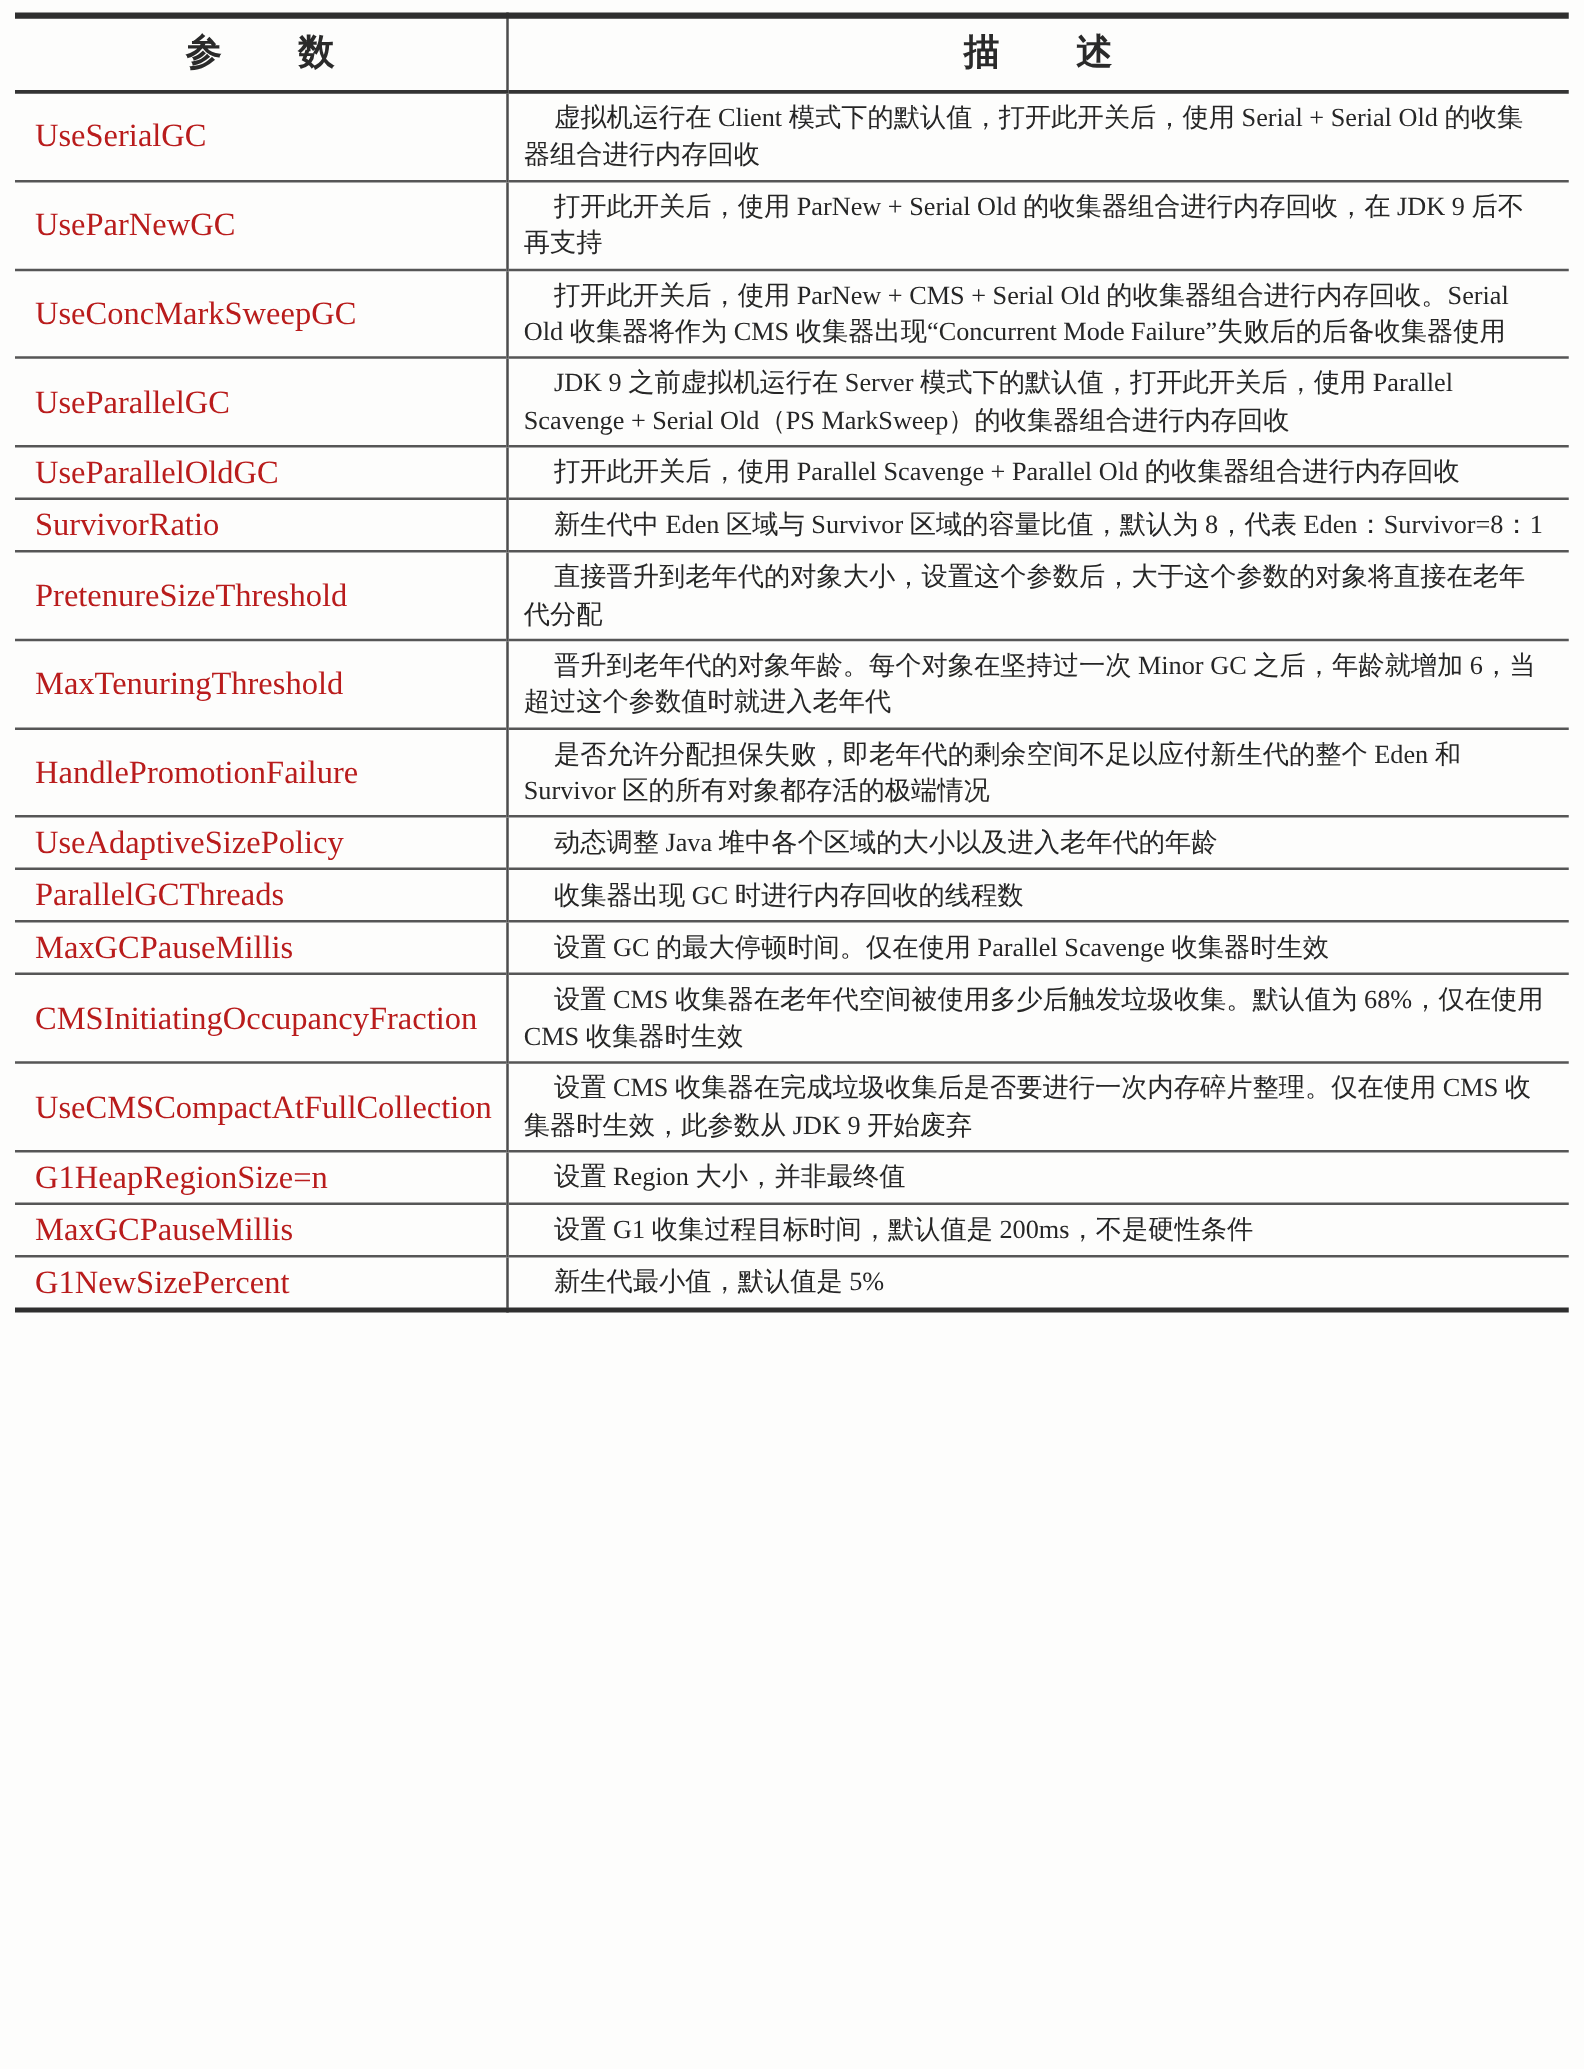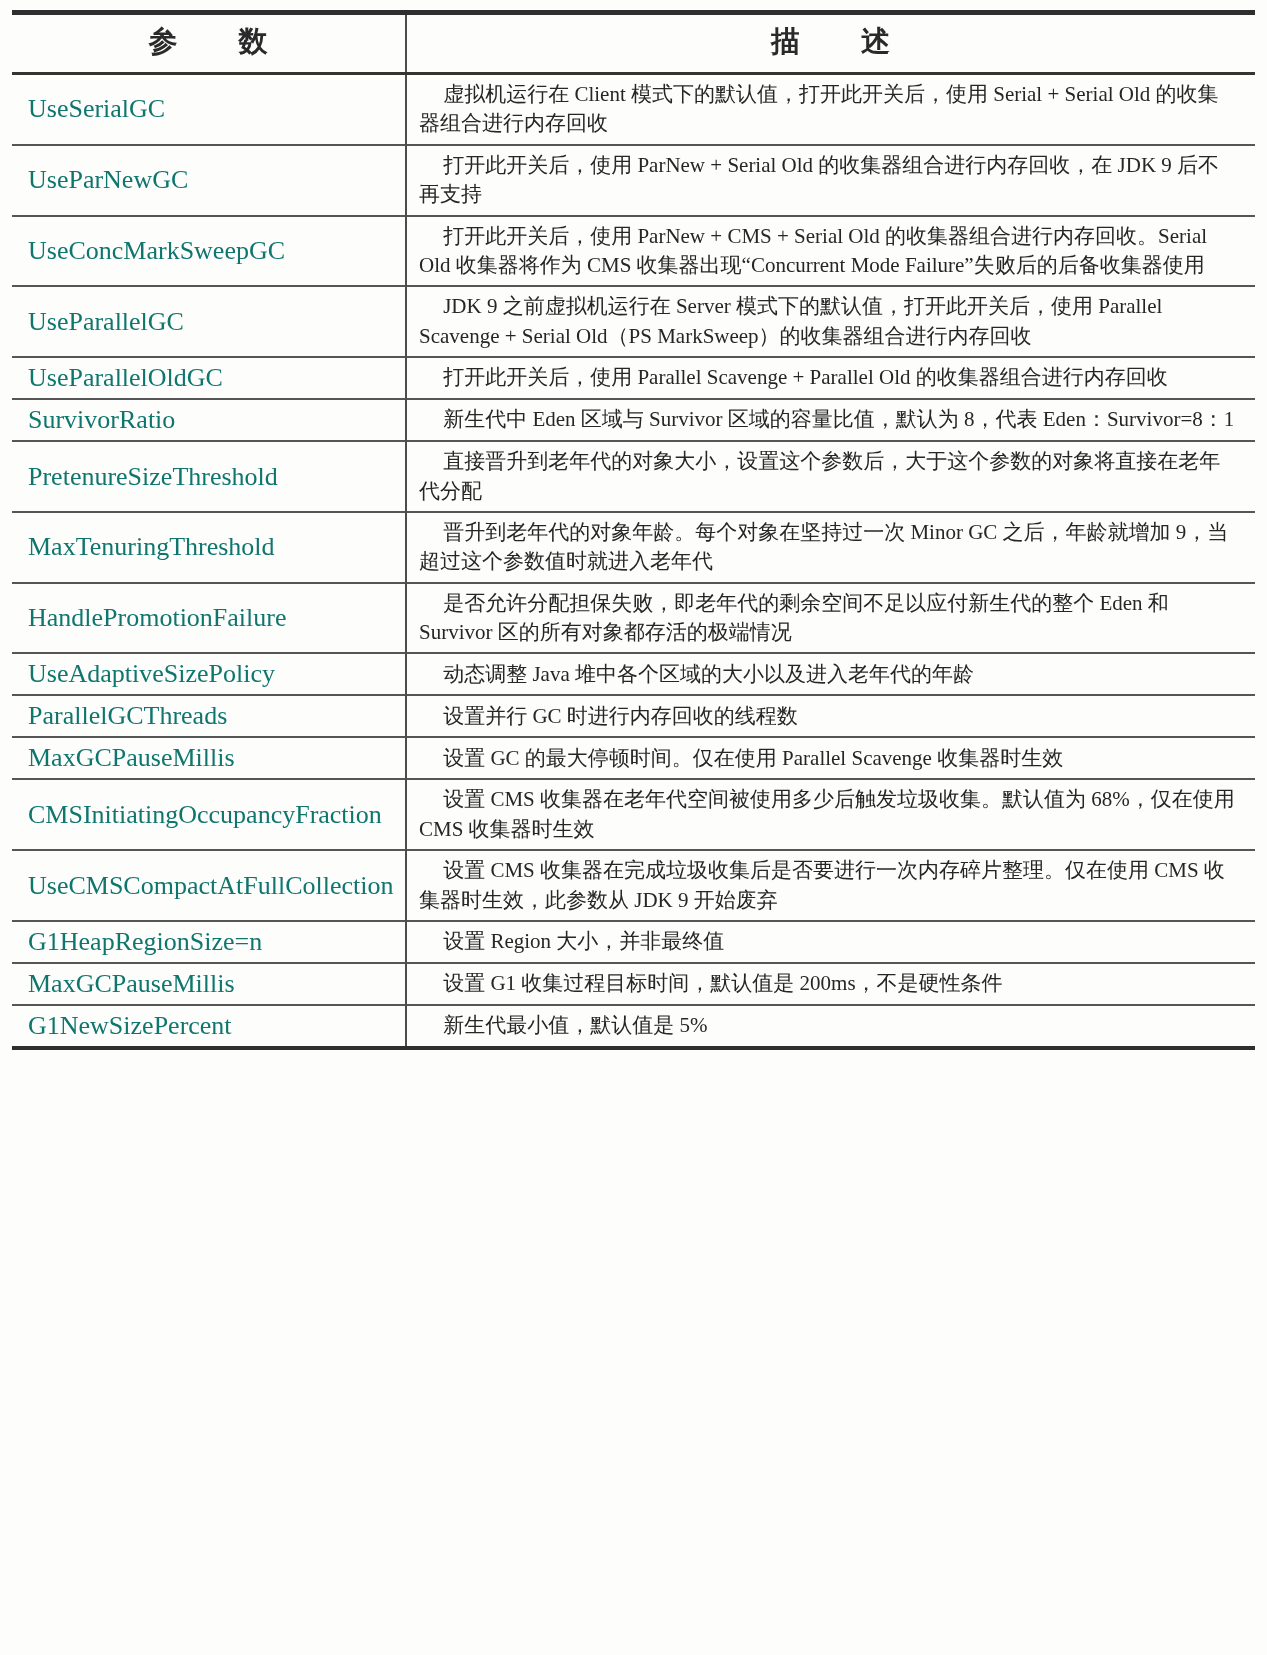--- a/index.html
+++ b/index.html
@@ -40,21 +40,21 @@
   }
   tbody td {
     border-top: 2px solid #565656;
     vertical-align: middle;
   }
   td.param {
     font-size: 26px;
     padding: 5px 6px 5px 16px;
     white-space: nowrap;
     overflow: hidden;
-    color: #0f766e;
+    color: #b91c1c;
   }
   td.desc {
     font-size: 21px;
     line-height: 1.4;
     padding: 5px 18px 5px 12px;
     text-indent: 1.15em;
     color: #262626;
   }
 </style>
 </head>
@@ -92,33 +92,33 @@
         <tr>
           <td class="param">SurvivorRatio</td>
           <td class="desc">新生代中 Eden 区域与 Survivor 区域的容量比值，默认为 8，代表 Eden：Survivor=8：1</td>
         </tr>
         <tr>
           <td class="param">PretenureSizeThreshold</td>
           <td class="desc">直接晋升到老年代的对象大小，设置这个参数后，大于这个参数的对象将直接在老年代分配</td>
         </tr>
         <tr>
           <td class="param">MaxTenuringThreshold</td>
-          <td class="desc">晋升到老年代的对象年龄。每个对象在坚持过一次 Minor GC 之后，年龄就增加 9，当超过这个参数值时就进入老年代</td>
+          <td class="desc">晋升到老年代的对象年龄。每个对象在坚持过一次 Minor GC 之后，年龄就增加 6，当超过这个参数值时就进入老年代</td>
         </tr>
         <tr>
           <td class="param">HandlePromotionFailure</td>
           <td class="desc">是否允许分配担保失败，即老年代的剩余空间不足以应付新生代的整个 Eden 和 Survivor 区的所有对象都存活的极端情况</td>
         </tr>
         <tr>
           <td class="param">UseAdaptiveSizePolicy</td>
           <td class="desc">动态调整 Java 堆中各个区域的大小以及进入老年代的年龄</td>
         </tr>
         <tr>
           <td class="param">ParallelGCThreads</td>
-          <td class="desc">设置并行 GC 时进行内存回收的线程数</td>
+          <td class="desc">收集器出现 GC 时进行内存回收的线程数</td>
         </tr>
         <tr>
           <td class="param">MaxGCPauseMillis</td>
           <td class="desc">设置 GC 的最大停顿时间。仅在使用 Parallel Scavenge 收集器时生效</td>
         </tr>
         <tr>
           <td class="param">CMSInitiatingOccupancyFraction</td>
           <td class="desc">设置 CMS 收集器在老年代空间被使用多少后触发垃圾收集。默认值为 68%，仅在使用 CMS 收集器时生效</td>
         </tr>
         <tr>

